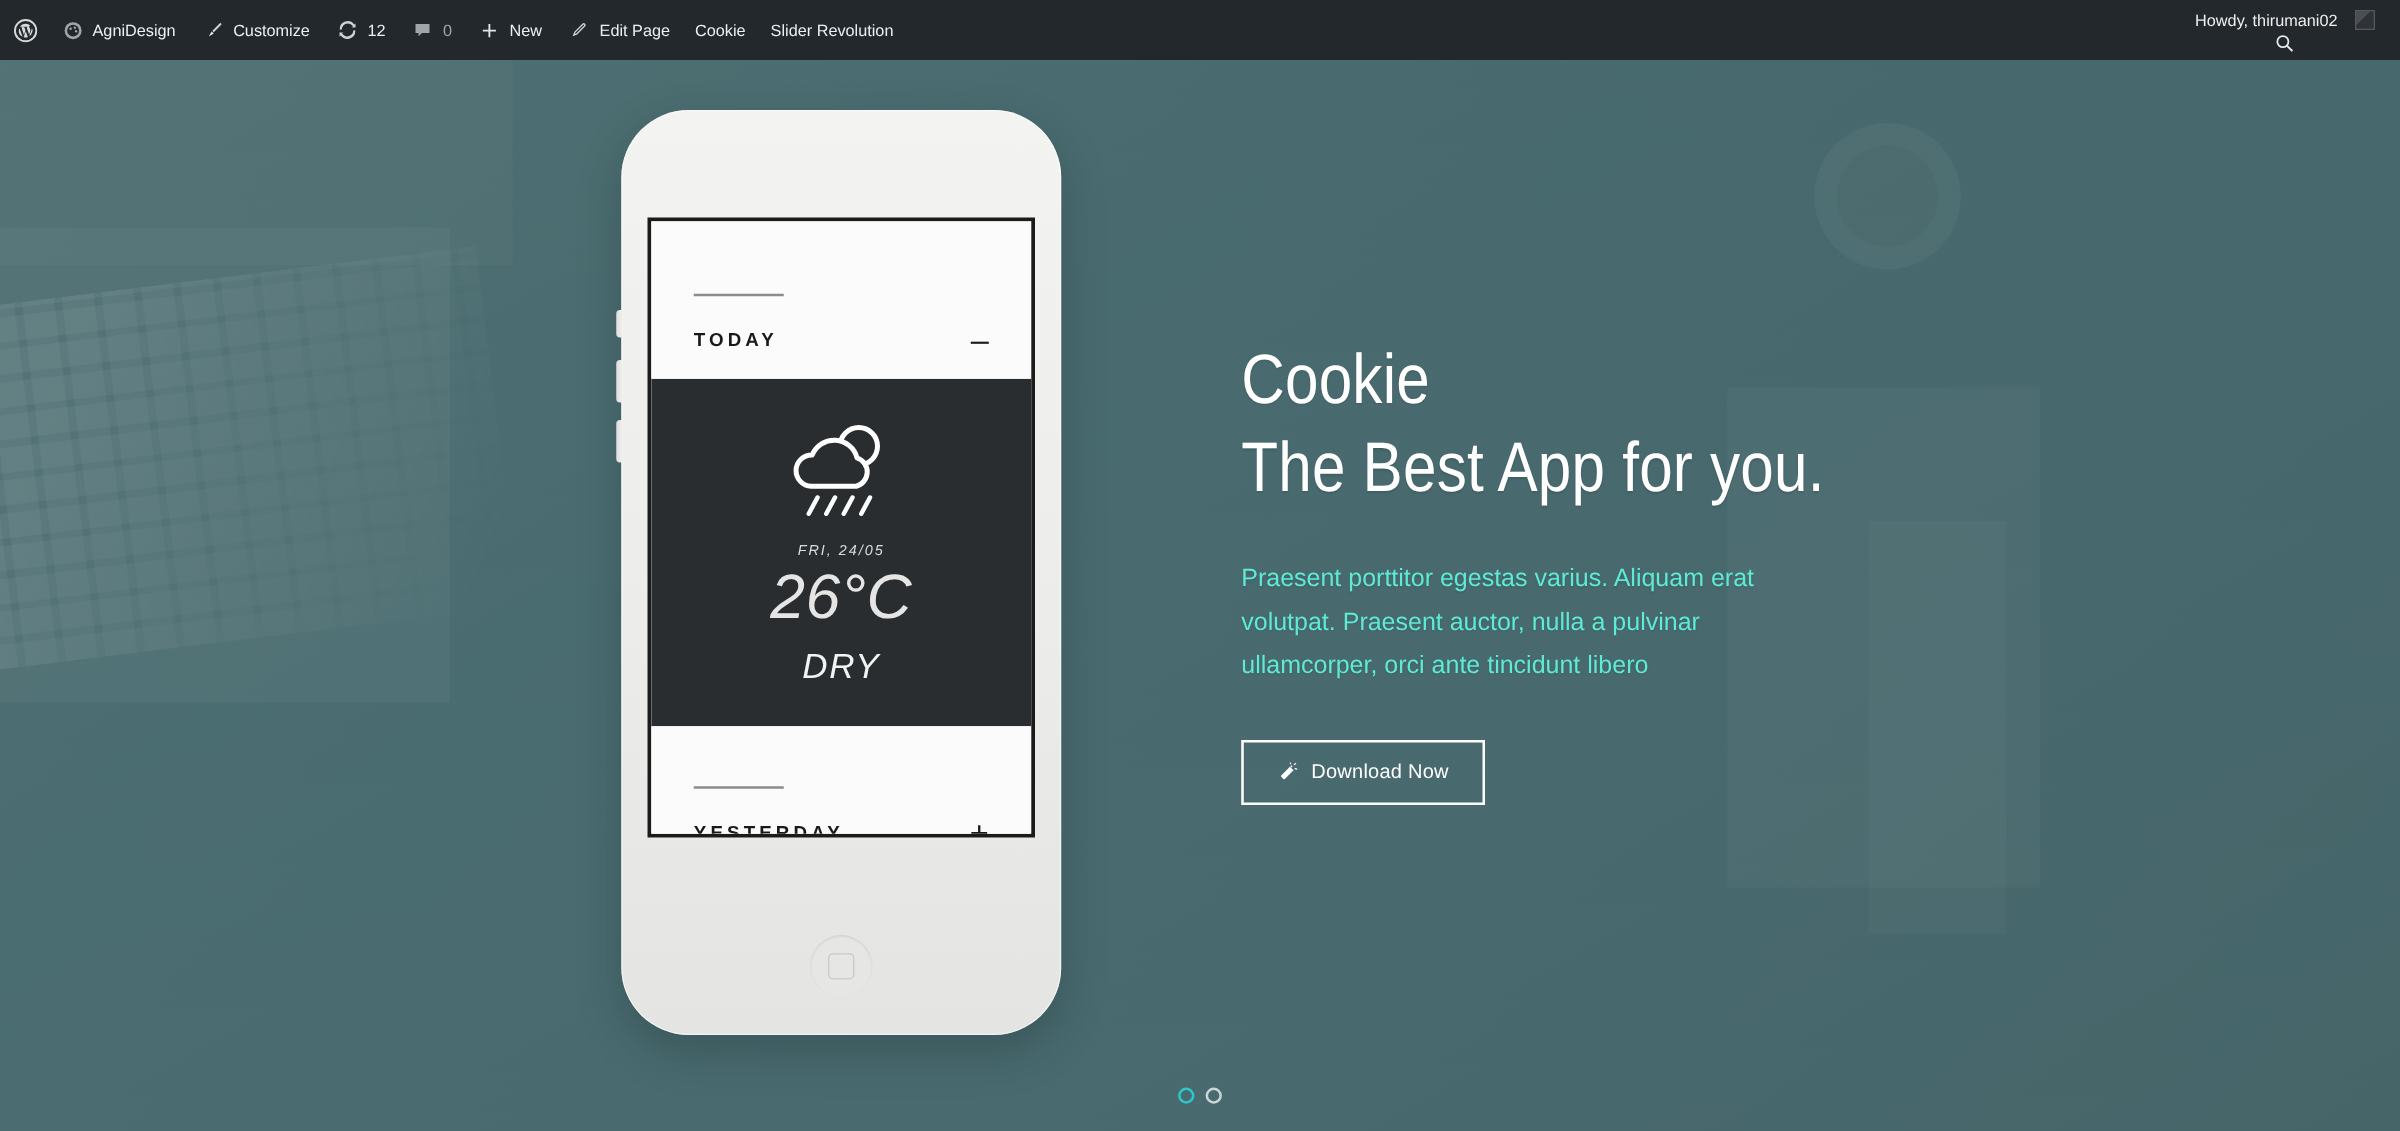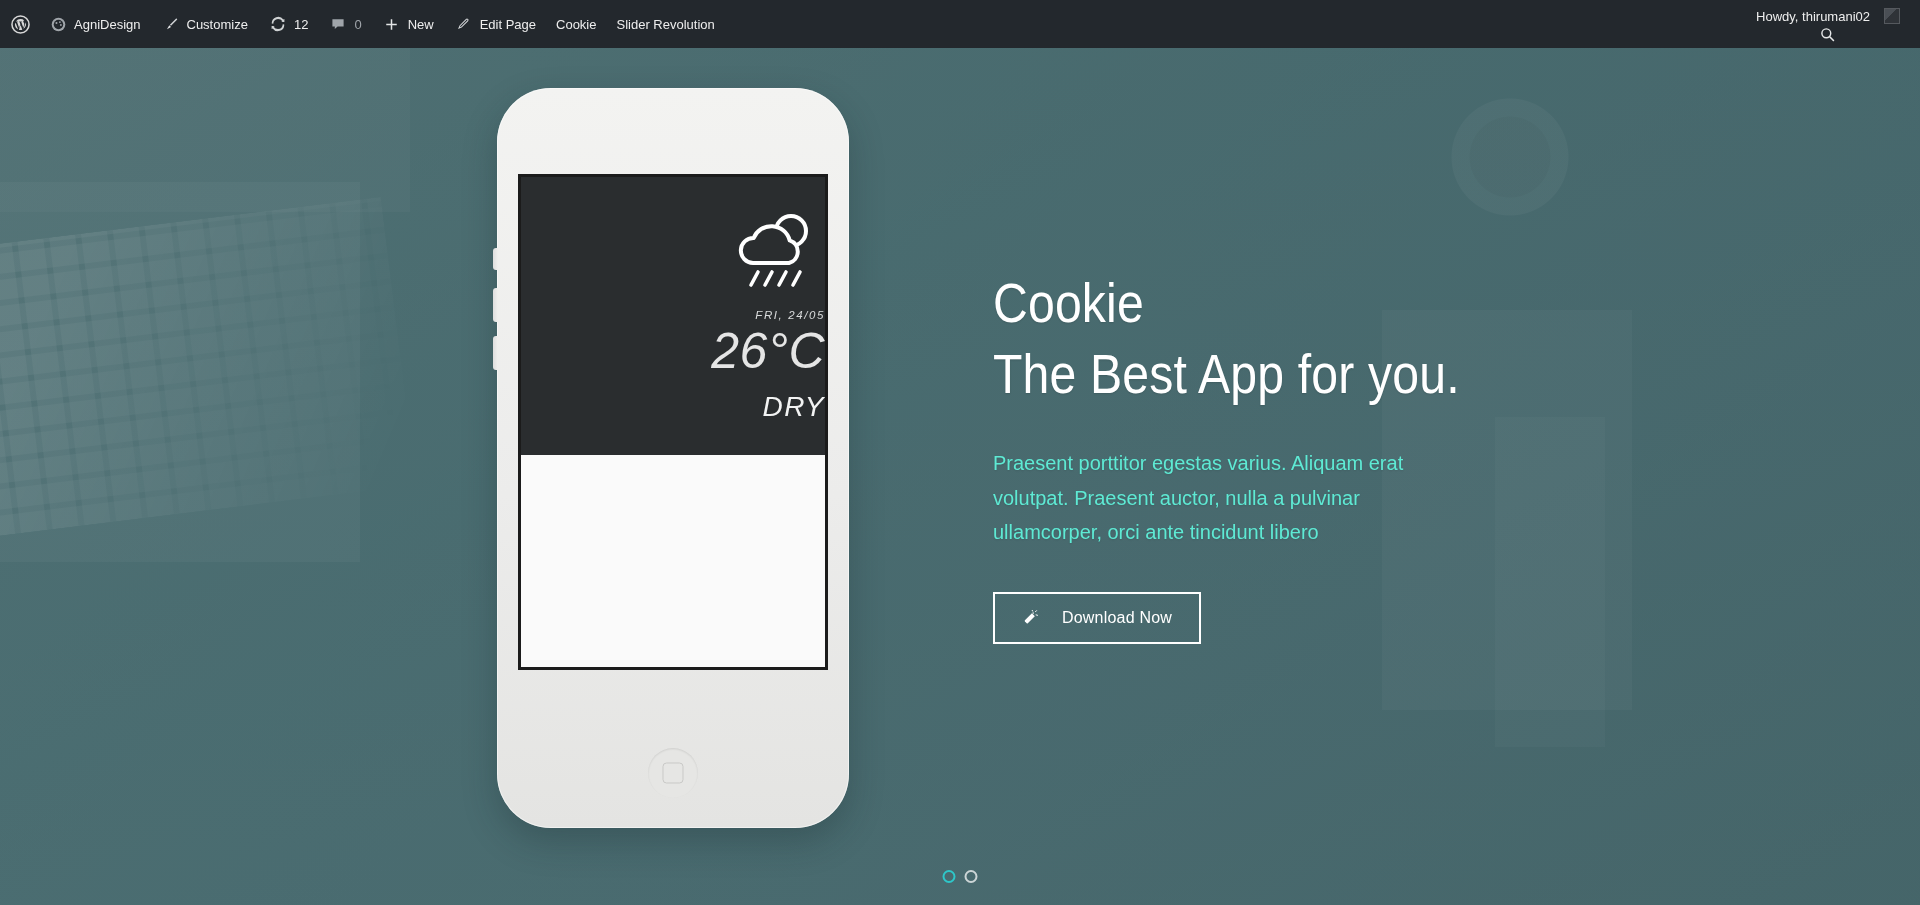--- a/index.html
+++ b/index.html
@@ -130,21 +130,21 @@
     font-size:26px; line-height:1; color:#17191a; font-weight:300;
     cursor:pointer; user-select:none;
   }
   #panel-today{ height:126px; padding-top:58px; }
   #panel-today .wx-rule{ margin-bottom:22px; }
   #panel-yesterday{ height:116px; padding-top:48px; }
   #panel-yesterday .wx-rule{ margin-bottom:22px; }
 
   #wx-body{
     height:278px; background:#2a2d2f;
-    display:flex; flex-direction:column; align-items:flex-end;
+    display:flex; flex-direction:column; align-items:center;
     justify-content:flex-start; padding-top:30px; color:#fff;
   }
   #wx-icon{ width:96px; height:84px; }
   #wx-date{
     margin-top:18px; font-size:11.5px; letter-spacing:1.6px;
     font-style:italic; color:#d9dbdc; font-weight:400;
   }
   #wx-temp{
     margin-top:2px; font-size:50px; font-style:italic; font-weight:300;
     letter-spacing:.5px; line-height:1.15; color:#e5e5e5;
@@ -165,21 +165,21 @@
     text-shadow:0 1px 2px rgba(0,0,0,.12);
     transform:scaleX(.86); transform-origin:left center;
   }
   #headline2{ margin-top:13px; }
   #paragraph{
     margin-top:44px; font-size:20px; line-height:1.72;
     color:#5eead4; font-weight:400; width:440px;
     text-shadow:0 1px 2px rgba(0,0,0,.10);
   }
   #download-btn{
-    margin-top:42px; display:inline-flex; align-items:center; gap:24px;
+    margin-top:42px; display:inline-flex; align-items:center; gap:11px;
     padding:15px 27px; border:2px solid #ffffff;
     color:#ffffff; font-size:16px; letter-spacing:.2px;
     background:transparent; cursor:pointer;
   }
   #wand-icon svg{ display:block; }
 
   
   #bullets{
     position:absolute; left:50%; transform:translateX(-50%);
     bottom:22px; display:flex; gap:9px; align-items:center;
@@ -300,39 +300,53 @@
   <div id="phone">
     <div class="side-btn" style="top:200px;height:34px;"></div>
     <div class="side-btn" style="top:248px;height:34px;"></div>
     <div class="side-btn" style="top:160px;height:22px;"></div>
 
     <div id="phone-camera"></div>
     <div id="phone-speaker"></div>
 
     <div id="screen">
 
+      <div class="wx-panel" id="panel-today">
+        <div class="wx-rule"></div>
+        <div class="wx-row">
+          <span class="wx-title">TODAY</span>
+          <span class="wx-toggle">–</span>
+        </div>
+      </div>
 
       <div id="wx-body">
         <span id="wx-icon">
           <svg width="96" height="84" viewBox="0 0 96 84">
             <circle cx="62" cy="24" r="15" fill="none" stroke="#ffffff" stroke-width="4"></circle>
             <path d="M24 56a12.5 12.5 0 0 1 .7-25 19 19 0 0 1 36 2.4A11.8 11.8 0 0 1 60 56H24z" fill="#2a2d2f" stroke="#ffffff" stroke-width="4" stroke-linejoin="round"></path>
             <g stroke="#ffffff" stroke-width="3.6" stroke-linecap="round">
               <path d="M22 78l7-13"></path>
               <path d="M36 78l7-13"></path>
               <path d="M50 78l7-13"></path>
               <path d="M64 78l7-13"></path>
             </g>
           </svg>
         </span>
         <div id="wx-date">FRI, 24/05</div>
         <div id="wx-temp">26°C</div>
         <div id="wx-cond">DRY</div>
       </div>
 
+      <div class="wx-panel" id="panel-yesterday">
+        <div class="wx-rule"></div>
+        <div class="wx-row">
+          <span class="wx-title">YESTERDAY</span>
+          <span class="wx-toggle">+</span>
+        </div>
+      </div>
 
     </div>
 
     <div id="phone-home"></div>
   </div>
 
   <div id="copy">
     <div class="hl" id="headline1">Cookie</div>
     <div class="hl" id="headline2">The Best App for you.</div>
     <p id="paragraph">Praesent porttitor egestas varius. Aliquam erat volutpat. Praesent auctor, nulla a pulvinar ullamcorper, orci ante tincidunt libero</p>

